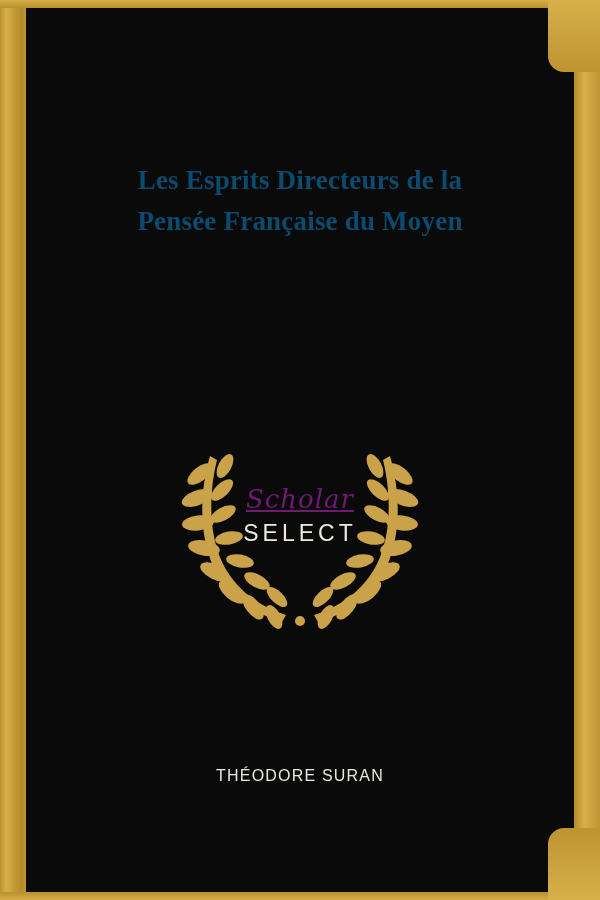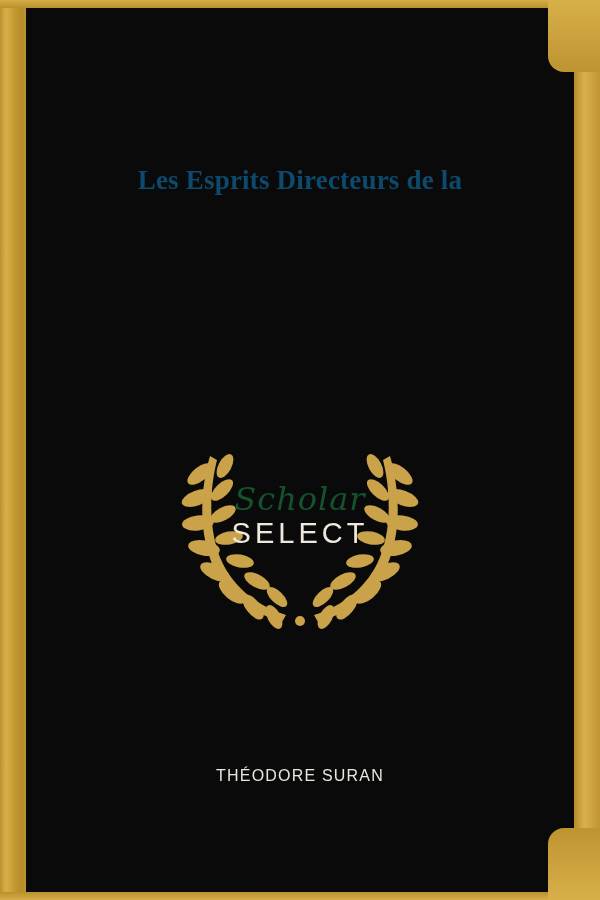--- a/index.html
+++ b/index.html
@@ -114,28 +114,29 @@
     position: absolute;
     left: 0;
     top: 52px;
     width: 260px;
     text-align: center;
     pointer-events: none;
   }
   .scholar {
     font-family: "DejaVu Serif", serif;
     font-style: italic;
-    font-size: 32px;
-    color: #14532d;
+    font-size: 26px;
+    color: #701a75;
     letter-spacing: 1px;
     line-height: 34px;
+    text-decoration: underline;
   }
   .select {
     font-family: "Liberation Sans", sans-serif;
-    font-size: 29px;
+    font-size: 23px;
     color: #efe9dd;
     letter-spacing: 4px;
     line-height: 30px;
     margin-top: 2px;
   }
 
   
   .author {
     position: absolute;
     left: 60px;
@@ -156,20 +157,21 @@
   <div class="gold-base"></div>
   <div class="black-panel"></div>
   <div class="edge-right"></div>
   <div class="edge-top"></div>
   <div class="edge-bottom"></div>
   <div class="notch notch-tr"></div>
   <div class="notch notch-br"></div>
 
   <div class="title-block">
     <div class="title-line">Les Esprits Directeurs de la</div>
+    <div class="title-line">Pensée Française du Moyen</div>
   </div>
 
   <div class="emblem">
     <svg width="260" height="200" viewBox="0 0 260 200">
       <g fill="#c9a24a">
 
         <path d="M40 26 C30 60 28 104 44 138 C58 166 84 184 112 192 L116 185 C90 177 66 160 53 134 C38 104 39 62 47 30 Z"></path>
 
         <g>
           <ellipse cx="30" cy="44" rx="15" ry="7" transform="rotate(-38 30 44)"></ellipse>

